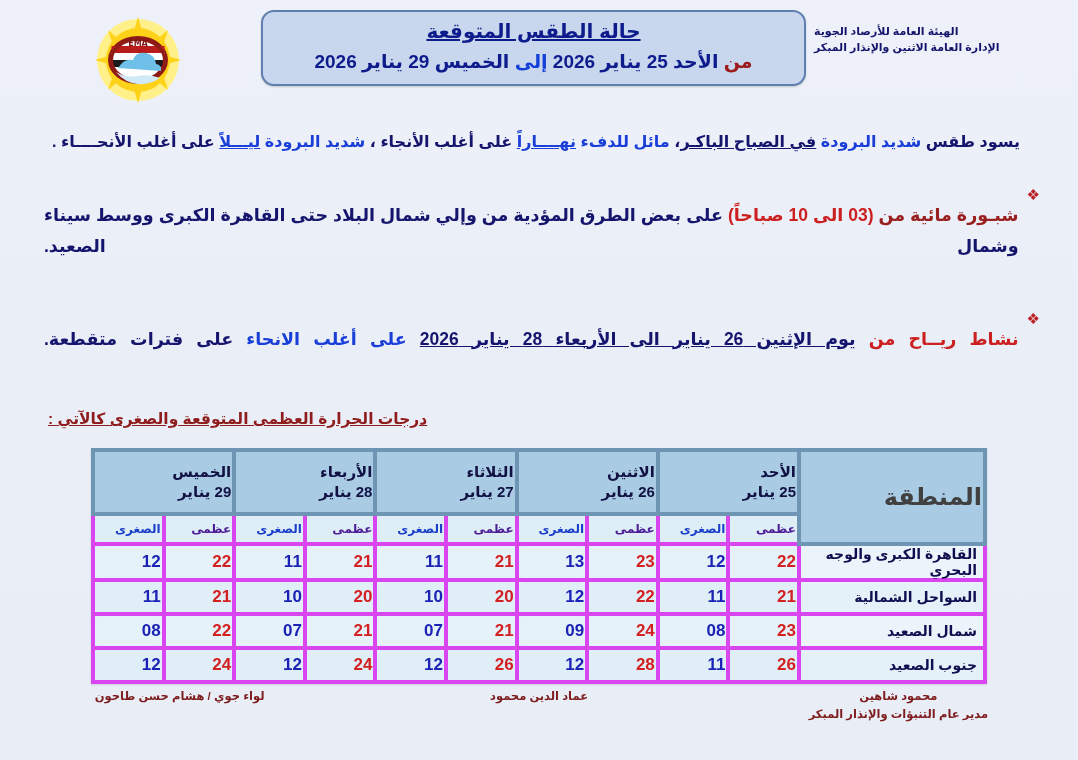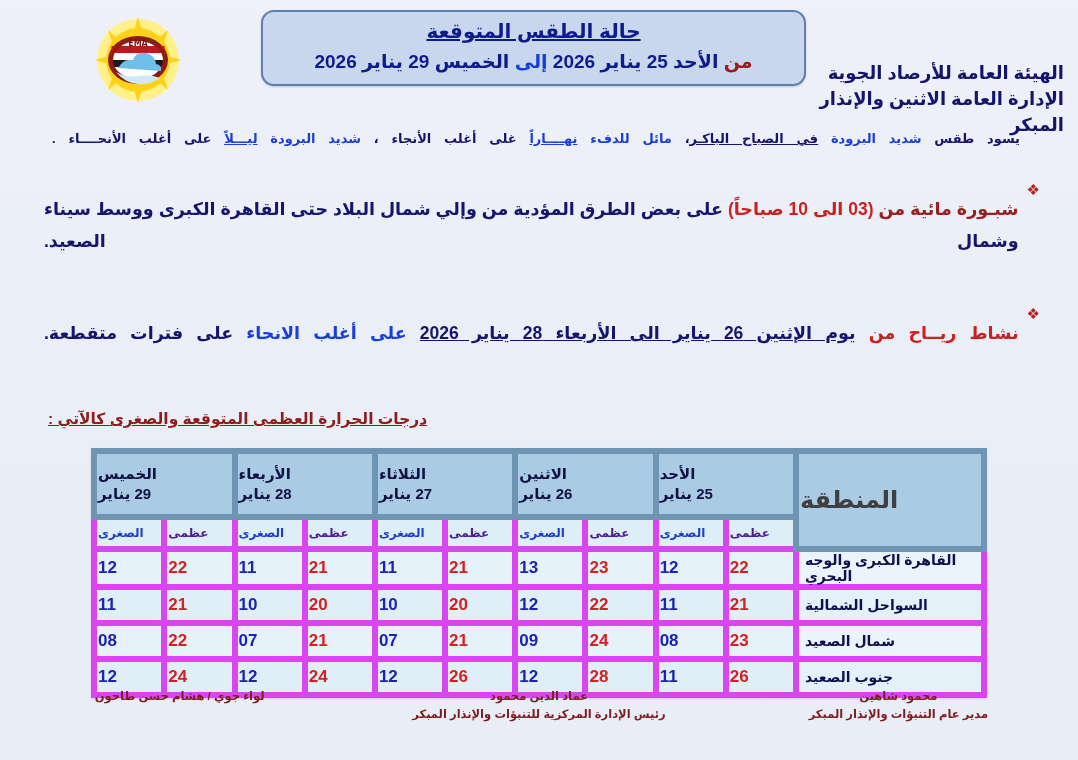--- a/index.html
+++ b/index.html
@@ -29,27 +29,26 @@
     top: 8px;
     left: 0;
     width: 1078px;
     height: 100px;
   }
   .org-block {
     position: absolute;
     top: 16px;
     right: 14px;
     width: 250px;
-    text-align: right;
+    text-align: left;
     line-height: 1.45;
     color: #14146b;
-    font-size: 18px;
-    font-weight: bold;
-    direction: rtl;
-    margin-top: 36px;
+    font-size: 11px;
+    font-weight: bold;
+    direction: rtl;
   }
   .title-box {
     position: absolute;
     top: 2px;
     right: 272px;
     width: 545px;
     height: 76px;
     background: #c8d7ee;
     border: 2px solid #5f7fb0;
     border-radius: 13px;
@@ -87,21 +86,21 @@
 
   
   .content {
     position: absolute;
     top: 128px;
     right: 0;
     width: 1078px;
     direction: rtl;
   }
   .para {
-    font-size: 13px;
+    font-size: 16px;
     font-weight: bold;
     line-height: 1.75;
     color: #15156d;
     text-align: justify;
     text-align-last: justify;
   }
   .para-1 {
     margin: 0 58px 0 52px;
   }
   .bullet-row {
@@ -158,22 +157,22 @@
     direction: rtl;
   }
   table.fc {
     border-collapse: collapse;
     width: 896px;
     table-layout: fixed;
     background: #e4f0f7;
     box-shadow: 0 1px 2px rgba(0,0,0,.12);
   }
   table.fc th, table.fc td {
-    border: 6px solid #d946ef;
-    text-align: left;
+    border: 4px solid #d946ef;
+    text-align: right;
     vertical-align: middle;
   }
   .day-head {
     background: #a9cbe4;
     color: #111144;
     font-size: 15px;
     font-weight: bold;
     height: 58px;
     line-height: 1.35;
     border-color: #6f95b5 !important;
@@ -423,19 +422,18 @@
     </table>
   </div>
 
   <div class="footer" id="footer-sigs">
       <div class="sig">
         <span class="name">محمود شاهين</span>
         <span class="role">مدير عام التنبؤات والإنذار المبكر</span>
       </div>
       <div class="sig">
         <span class="name">عماد الدين محمود</span>
-        <span class="role">رئيس الإدارة المركزية للتنبؤات والإنذار المبكر</span>
       </div>
       <div class="sig">
         <span class="name">لواء جوي / هشام حسن طاحون</span>
       </div>
     </div>
 </div>
 
 </body></html>

